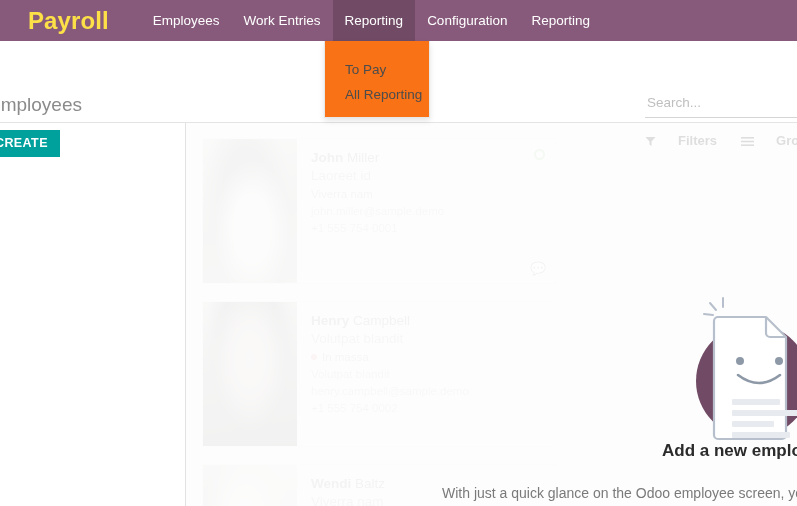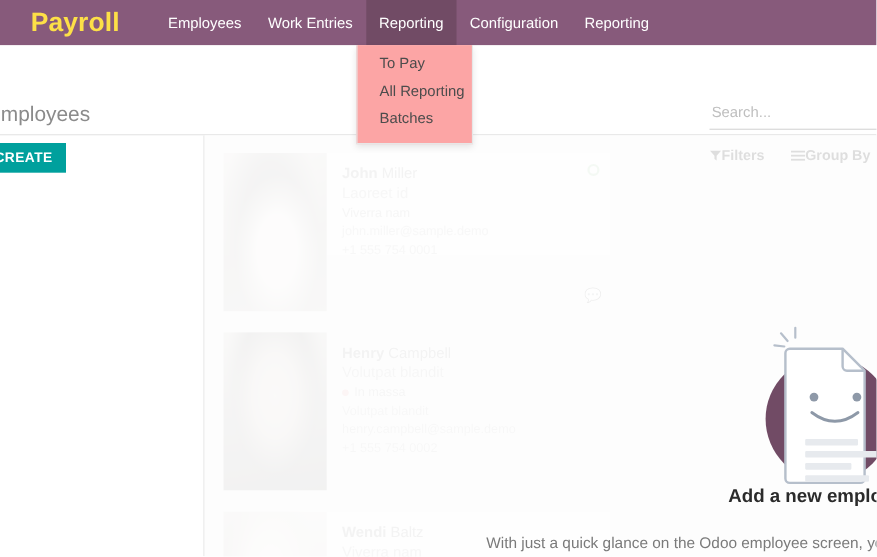--- a/index.html
+++ b/index.html
@@ -37,25 +37,25 @@
     white-space: nowrap;
     cursor: pointer;
   }
   .nav-item.active { background: #714b65; }
 
   
   .dropdown {
     position: absolute;
     left: 324px; top: 41px;
     width: 106px;
-    background: #fca5a5;
+    background: #f97316;
     border: 1px solid #e7e7e7;
     border-top: none;
     box-shadow: 0 3px 6px rgba(0,0,0,0.10);
-    padding: 4px 0 10px 0;
+    padding: 16px 0 10px 0;
     z-index: 60;
   }
   .dropdown-item {
     font-size: 13.5px;
     color: #4c4c4c;
     line-height: 25px;
     padding: 0 0 0 20px;
     white-space: nowrap;
     cursor: pointer;
   }
@@ -98,21 +98,21 @@
     width: 100%;
     background: transparent;
     font-family: "Liberation Sans", sans-serif;
   }
   .search-input::placeholder { color: #bfbfbf; }
   .cp-right-btns {
     position: absolute; left: 645px; top: 92px;
     display: flex; align-items: center; gap: 24px;
   }
   .cp-btn {
-    display: flex; align-items: center; gap: 0;
+    display: flex; align-items: center; gap: 22px;
     font-size: 13px; color: #5a5a5a; font-weight: bold;
     white-space: nowrap; cursor: pointer;
   }
   .ico-filter { width: 11px; height: 11px; display:inline-block; }
   .ico-group { width: 13px; height: 11px; display:inline-block; }
 
   
   .left-pane {
     position: absolute; left: 0; top: 123px; width: 186px; height: 383px;
     background: #ffffff;
@@ -202,21 +202,20 @@
       <div class="nav-item">Work Entries</div>
       <div class="nav-item active">Reporting</div>
       <div class="nav-item">Configuration</div>
       <div class="nav-item">Reporting</div>
     </div>
   </div>
 
   <div class="dropdown">
     <div class="dropdown-item">To Pay</div>
     <div class="dropdown-item">All Reporting</div>
-    <div class="dropdown-item">Batches</div>
   </div>
 
   <div class="control-panel">
     <div class="breadcrumb">Employees</div>
     <button class="btn-create">CREATE</button>
 
     <div class="search-wrap">
       <input class="search-input" type="text" placeholder="Search..." style="">
     </div>
 

